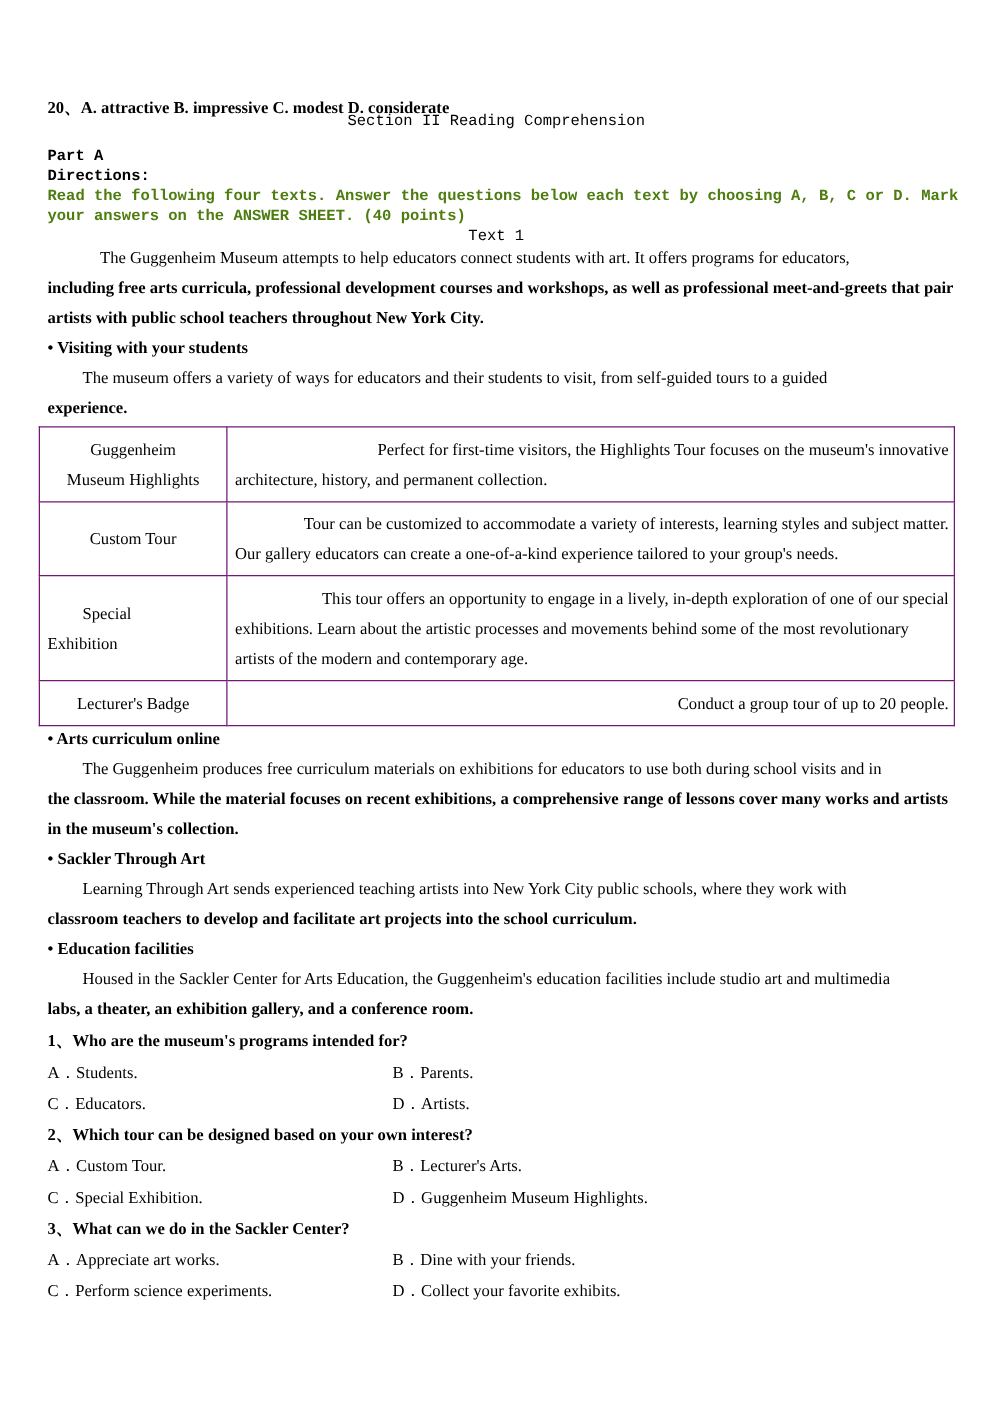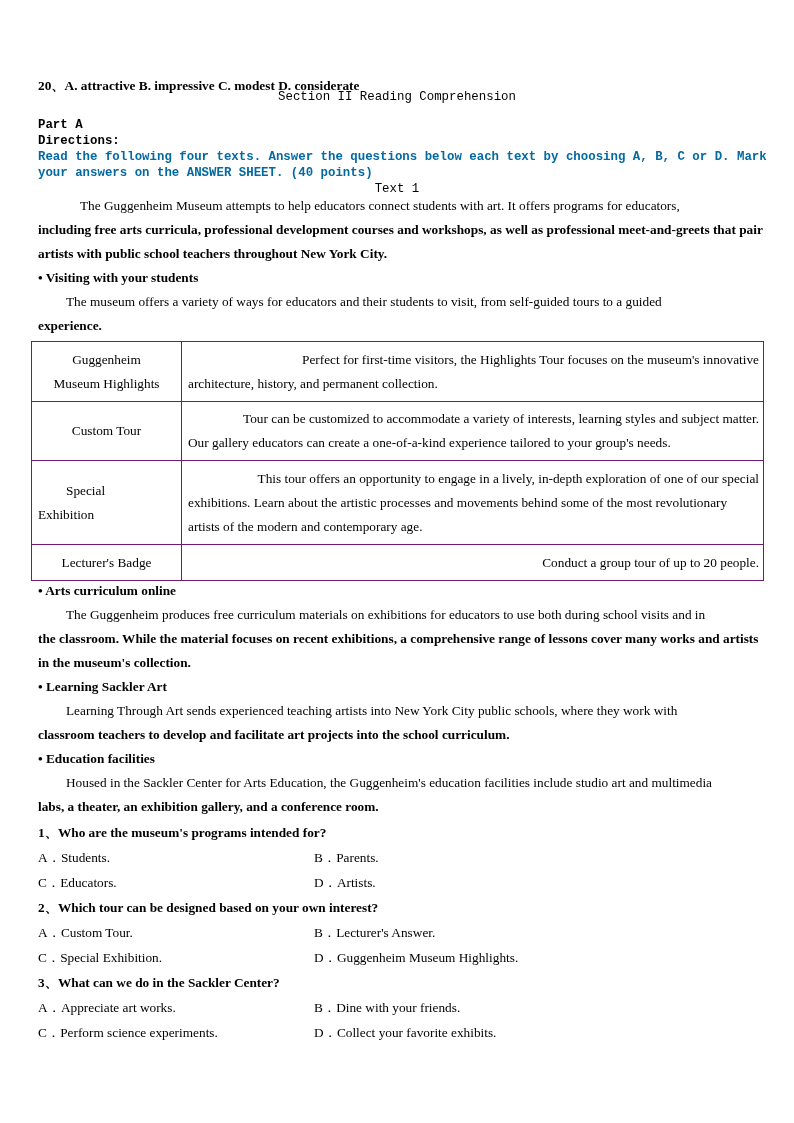--- a/index.html
+++ b/index.html
@@ -1,21 +1,21 @@
 <!DOCTYPE html>
 <html><head>
 <meta charset="utf-8">
 <style>
   html, body { margin: 0; padding: 0; background: #ffffff; }
   body { width: 794px; height: 1123px; position: relative; overflow: hidden; color: #000; }
   .serif { font-family: "Liberation Serif", "DejaVu Serif", serif; font-size: 13.3px; }
   .mono { font-family: "Liberation Mono", "DejaVu Sans Mono", monospace; font-size: 12.4px; }
   .abs { position: absolute; white-space: nowrap; }
   .line { position: absolute; left: 38px; white-space: nowrap; font-weight: bold; }
-  .gray { color: #0369a1; }
+  .gray { color: #4d7c0f; }
   table.tours {
     position: absolute; left: 31px; top: 341px; width: 733px;
     border-collapse: collapse;
     font-family: "Liberation Serif", "DejaVu Serif", serif; font-size: 13.3px;
   }
   table.tours td { border: 1px solid #701a75; vertical-align: middle; padding: 0; }
   table.tours td.name { width: 143px; text-align: center; line-height: 24px; }
   table.tours td.desc { padding-left: 6px; padding-right: 4px; line-height: 24px; }
   td.desc .first { padding-left: 29px; text-align: right; }
   .opt { position: absolute; white-space: nowrap; }
@@ -83,37 +83,37 @@
       </td>
     </tr>
   </tbody>
     </table>
 
   <div class="line serif" style="top:583px;">• Arts curriculum online</div>
   <div class="abs serif" style="top:607px; left:66px;">The Guggenheim produces free curriculum materials on exhibitions for educators to use both during school visits and in</div>
   <div class="line serif" style="top:631px;">the classroom. While the material focuses on recent exhibitions, a comprehensive range of lessons cover many works and artists</div>
   <div class="line serif" style="top:655px;">in the museum's collection.</div>
 
-  <div class="line serif" style="top:679px;">• Learning Sackler Art</div>
+  <div class="line serif" style="top:679px;">• Sackler Through Art</div>
   <div class="abs serif" style="top:703px; left:66px;">Learning Through Art sends experienced teaching artists into New York City public schools, where they work with</div>
   <div class="line serif" style="top:727px;">classroom teachers to develop and facilitate art projects into the school curriculum.</div>
 
   <div class="line serif" style="top:751px;">• Education facilities</div>
   <div class="abs serif" style="top:775px; left:66px;">Housed in the Sackler Center for Arts Education, the Guggenheim's education facilities include studio art and multimedia</div>
   <div class="line serif" style="top:799px;">labs, a theater, an exhibition gallery, and a conference room.</div>
 
   <div class="line serif" style="top:824px;">1、Who are the museum's programs intended for?</div>
   <div class="opt serif" style="top:849px; left:38px;">A．Students.</div>
   <div class="opt serif" style="top:849px; left:314px;">B．Parents.</div>
   <div class="opt serif" style="top:874px; left:38px;">C．Educators.</div>
   <div class="opt serif" style="top:874px; left:314px;">D．Artists.</div>
 
   <div class="line serif" style="top:899px;">2、Which tour can be designed based on your own interest?</div>
   <div class="opt serif" style="top:924px; left:38px;">A．Custom Tour.</div>
-  <div class="opt serif" style="top:924px; left:314px;">B．Lecturer's Answer.</div>
+  <div class="opt serif" style="top:924px; left:314px;">B．Lecturer's Arts.</div>
   <div class="opt serif" style="top:949px; left:38px;">C．Special Exhibition.</div>
   <div class="opt serif" style="top:949px; left:314px;">D．Guggenheim Museum Highlights.</div>
 
   <div class="line serif" style="top:974px;">3、What can we do in the Sackler Center?</div>
   <div class="opt serif" style="top:999px; left:38px;">A．Appreciate art works.</div>
   <div class="opt serif" style="top:999px; left:314px;">B．Dine with your friends.</div>
   <div class="opt serif" style="top:1024px; left:38px;">C．Perform science experiments.</div>
   <div class="opt serif" style="top:1024px; left:314px;">D．Collect your favorite exhibits.</div>
 
 </div>

